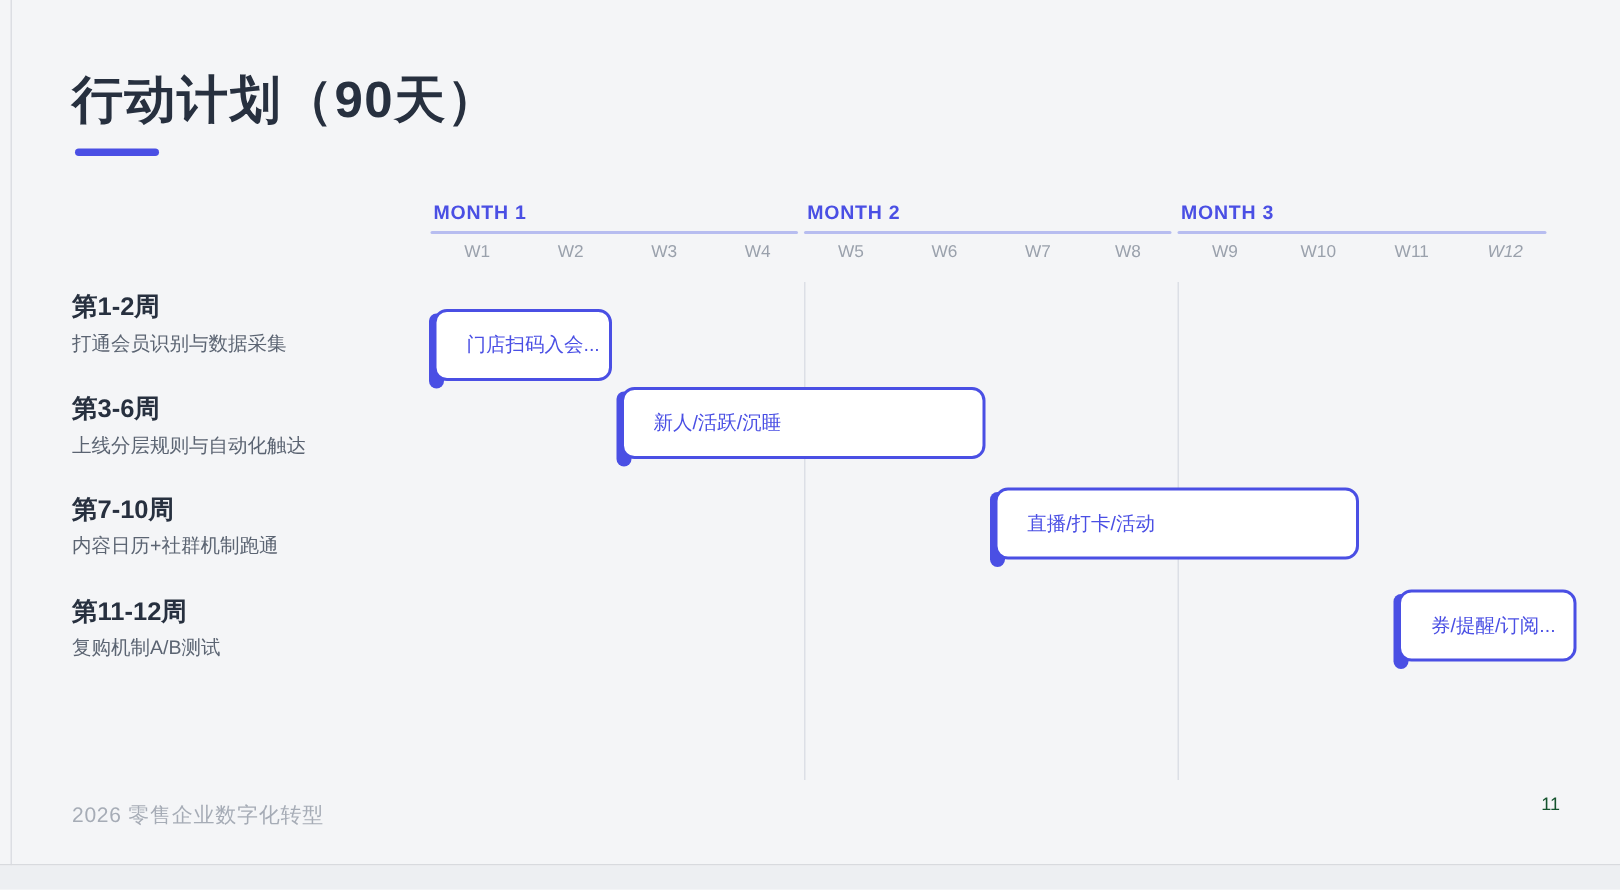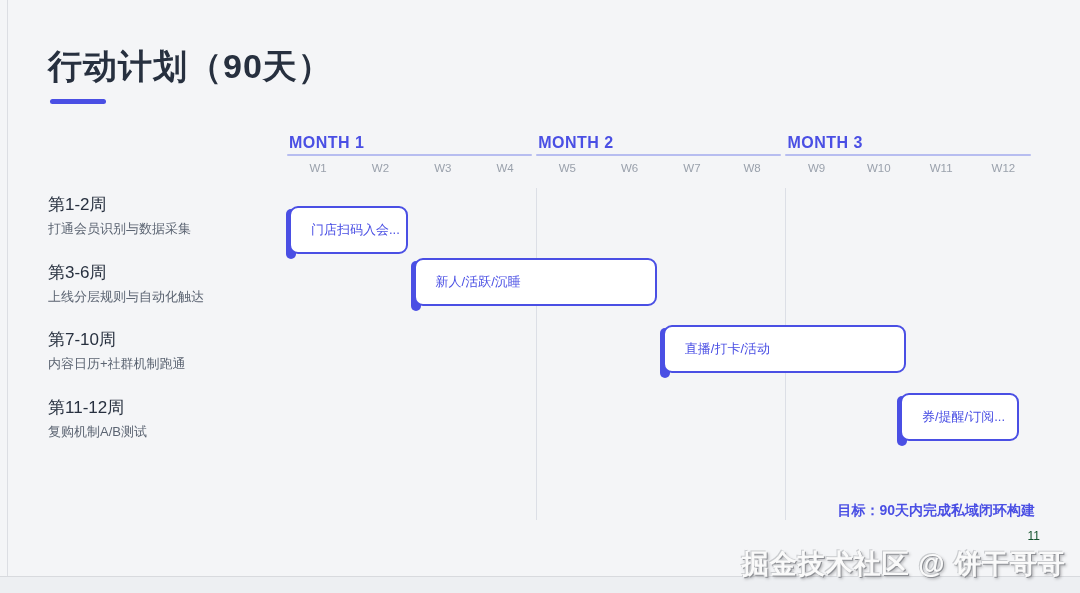--- a/index.html
+++ b/index.html
@@ -15,34 +15,34 @@
   .title{
     position:absolute;left:48px;top:44px;
     font-size:34px;font-weight:800;color:#27303f;letter-spacing:1px;
   }
   .title-accent{
     position:absolute;left:50px;top:99px;width:56px;height:5px;
     background:var(--accent,#4a4fe4);border-radius:2.5px;
   }
 
   .month-label{
-    position:absolute;top:134px;font-size:16px;font-weight:800;
+    position:absolute;top:134px;font-size:13px;font-weight:800;
     color:var(--accent,#4a4fe4);letter-spacing:.5px;
   }
   .month-underline{
     position:absolute;top:154px;height:2px;background:#b7bdf0;border-radius:1px;
   }
   .week-label{
     position:absolute;top:162px;width:44px;text-align:center;
     font-size:11.5px;color:#9aa1ac;
   }
   .grid-line{position:absolute;top:188px;height:332px;width:1px;background:#dcdfe6;}
 
   .task-phase{
-    position:absolute;left:48px;font-size:17px;font-weight:400;color:#27303f;
+    position:absolute;left:48px;font-size:17px;font-weight:700;color:#27303f;
   }
   .task-desc{
     position:absolute;left:48px;font-size:13px;color:#5b6472;
   }
   .bar-wrap{position:absolute;height:48px;}
   .bar-cap{
     position:absolute;left:-3px;top:3px;bottom:-5px;width:10px;
     background:var(--accent,#4a4fe4);border-radius:5px;
   }
   .bar-body{
@@ -100,21 +100,21 @@
       <div class="week-label" style="left: 358.45px;">W2</div>
       <div class="week-label" style="left: 420.75px;">W3</div>
       <div class="week-label" style="left: 483.05px;">W4</div>
       <div class="week-label" style="left: 545.35px;">W5</div>
       <div class="week-label" style="left: 607.65px;">W6</div>
       <div class="week-label" style="left: 669.95px;">W7</div>
       <div class="week-label" style="left: 730px;">W8</div>
       <div class="week-label" style="left: 794.55px;">W9</div>
       <div class="week-label" style="left: 856.85px;">W10</div>
       <div class="week-label" style="left: 919.15px;">W11</div>
-      <div class="week-label" style="left: 981.45px;">W12</div>
+      <div class="week-label" style="left: 981.45px; font-style: italic;">W12</div>
       <div class="grid-line" style="left: 536.2px;"></div>
       <div class="grid-line" style="left: 785.4px;"></div>
       <div class="task-phase" style="top: 193px;">第1-2周</div>
       <div class="task-desc" style="top: 220px;">打通会员识别与数据采集</div>
       <div class="bar-wrap" style="left: 289px; top: 190px; width: 118.6px; margin-top: 16px;">
         <div class="bar-cap"></div>
         <div class="bar-body">
           <span class="bar-label">门店扫码入会...</span>
         </div>
       </div>
@@ -129,28 +129,27 @@
       <div class="task-phase" style="top: 328px;">第7-10周</div>
       <div class="task-desc" style="top: 355px;">内容日历+社群机制跑通</div>
       <div class="bar-wrap" style="left: 662.8px; top: 325px; width: 243.2px;">
         <div class="bar-cap"></div>
         <div class="bar-body">
           <span class="bar-label">直播/打卡/活动</span>
         </div>
       </div>
       <div class="task-phase" style="top: 396px;">第11-12周</div>
       <div class="task-desc" style="top: 423px;">复购机制A/B测试</div>
-      <div class="bar-wrap" style="left: 900px; top: 393px; width: 118.6px;">
+      <div class="bar-wrap" style="left: 932px; top: 393px; width: 118.6px;">
         <div class="bar-cap"></div>
         <div class="bar-body">
           <span class="bar-label">券/提醒/订阅...</span>
         </div>
       </div>
     </div>
 
 
-  <div class="goal">目标：90天内完成私域闭环构建</div>
+  <div class="footer-left">2026 零售企业数字化转型</div>
   <div class="page-num">11</div>
-  <div class="watermark">掘金技术社区 @ 饼干哥哥</div>
 
   <div class="edge-bottom"></div>
   <div class="bottom-strip"></div>
 </div>
 
 </body></html>

